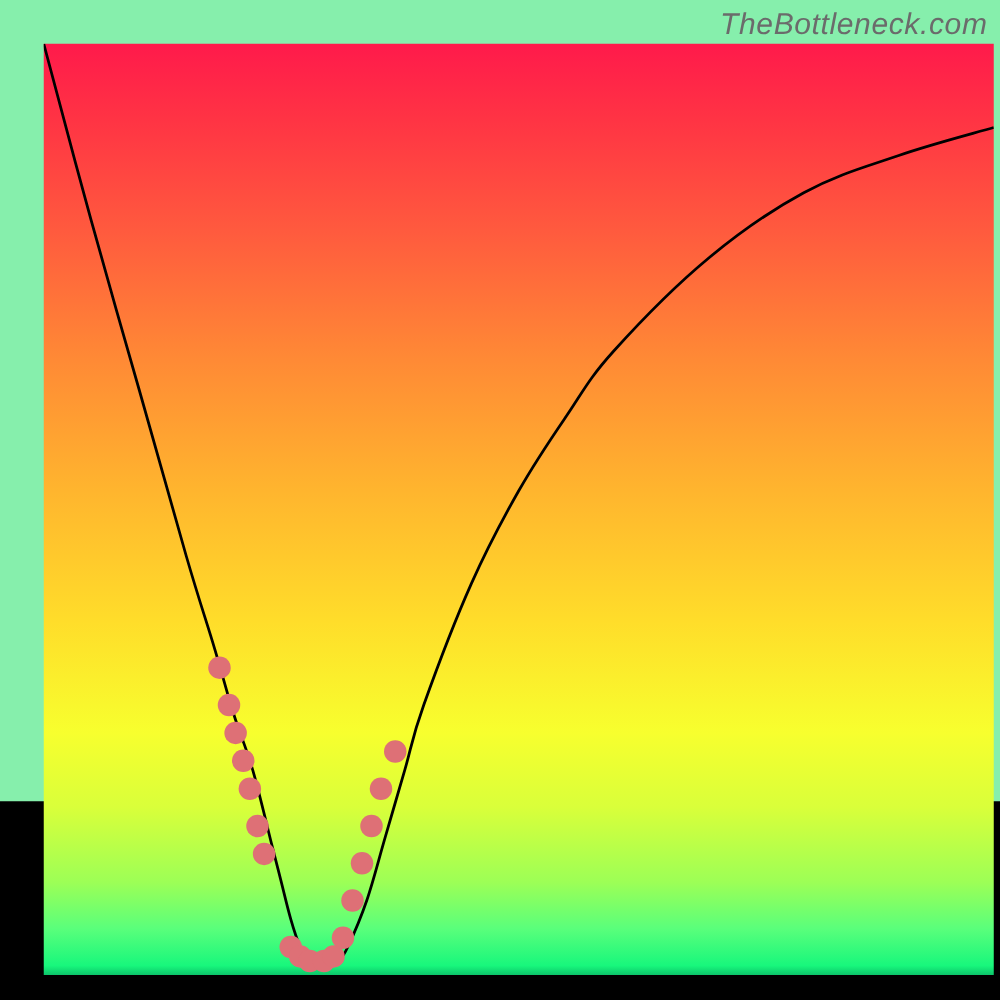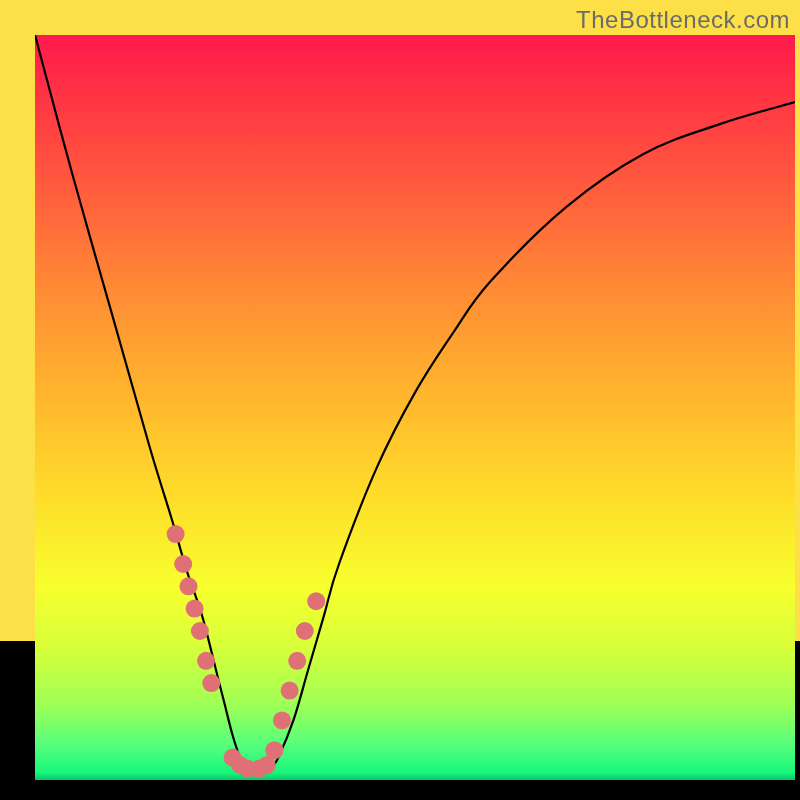--- a/index.html
+++ b/index.html
@@ -10,21 +10,22 @@
     background: #000;
     font-family: Arial, Helvetica, sans-serif;
     overflow: hidden;
   }
   .frame {
     position: absolute;
     left: 0;
     top: 0;
     width: 800px;
     height: 641px;
-    background: #fde047;
+    background: #86efac;
+    font-style: italic;
   }
   .plot {
     position: absolute;
     left: 35px;
     top: 35px;
     width: 760px;
     height: 745px;
     background: linear-gradient(to bottom,
       #ff1a4b 0%,
       #ff3344 8%,

